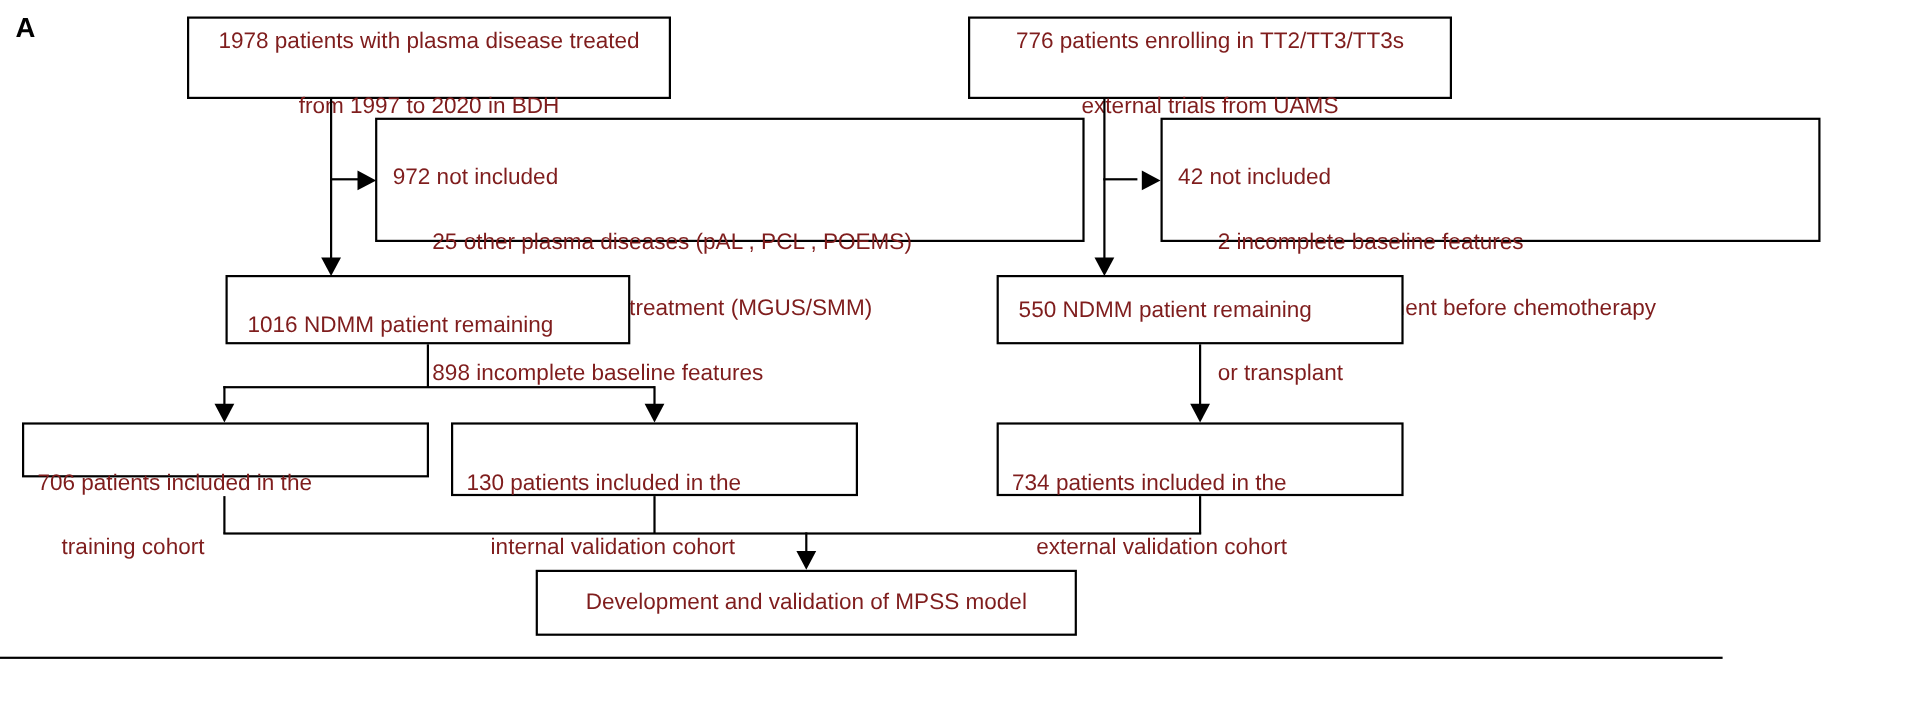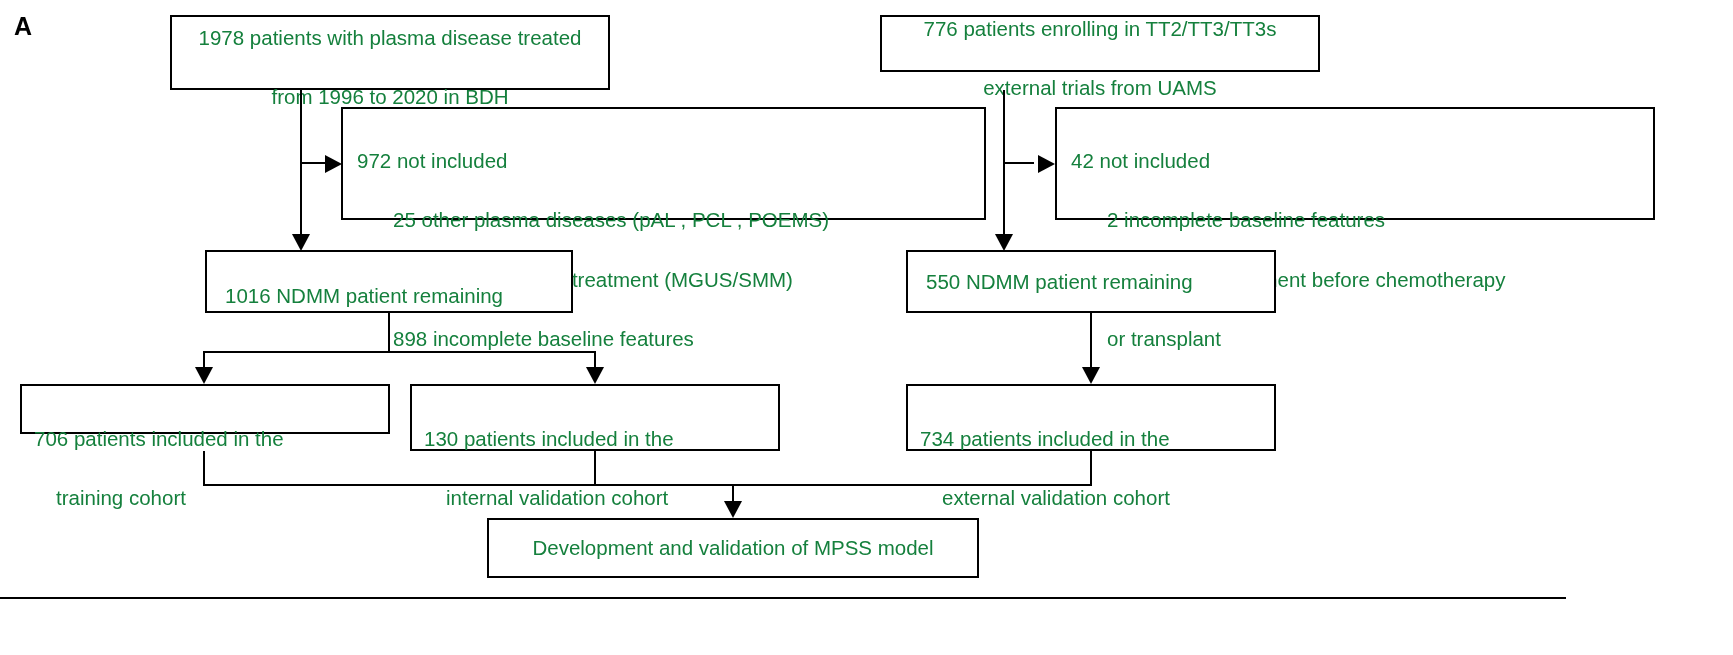--- a/index.html
+++ b/index.html
@@ -24,21 +24,21 @@
     line-height: 1;
   }
   
   .box {
     position: absolute;
     border: 2px solid #000000;
     background: #ffffff;
     box-sizing: border-box;
     font-size: 20.5px;
     line-height: 1.45;
-    color: #15803d;
+    color: #7f1d1d;
     white-space: pre-line;
   }
   .box.center-text {
     display: flex;
     align-items: center;
     justify-content: center;
     text-align: center;
   }
   .box.left-text {
     padding: 7px 0 0 14px;
@@ -85,25 +85,25 @@
 </head>
 <body>
 
 <div id="canvas">
 
   <div class="panel-label" style="left:14px; top:14px;">A</div>
 
   <div class="box center-text" style="left:170px; top:15px; width:440px; height:75px;">
     <div>
       <span>1978 patients with plasma disease treated</span><br>
-      <span>from 1996 to 2020  in BDH</span>
+      <span>from 1997 to 2020  in BDH</span>
     </div>
   </div>
 
-  <div class="box center-text" style="left:880px; top:15px; width:440px; height:57px;">
+  <div class="box center-text" style="left:880px; top:15px; width:440px; height:75px;">
     <div>
       <span>776 patients enrolling  in TT2/TT3/TT3s</span><br>
       <span>external trials from  UAMS</span>
     </div>
   </div>
 
   <div class="box left-text" style="left:341px; top:107px; width:645px; height:113px;">
     <span>972 not included</span><br>
     <span class="hang">25 other plasma diseases (pAL , PCL , POEMS)</span>
     <span class="hang">34 no indication  for treatment (MGUS/SMM)</span>

